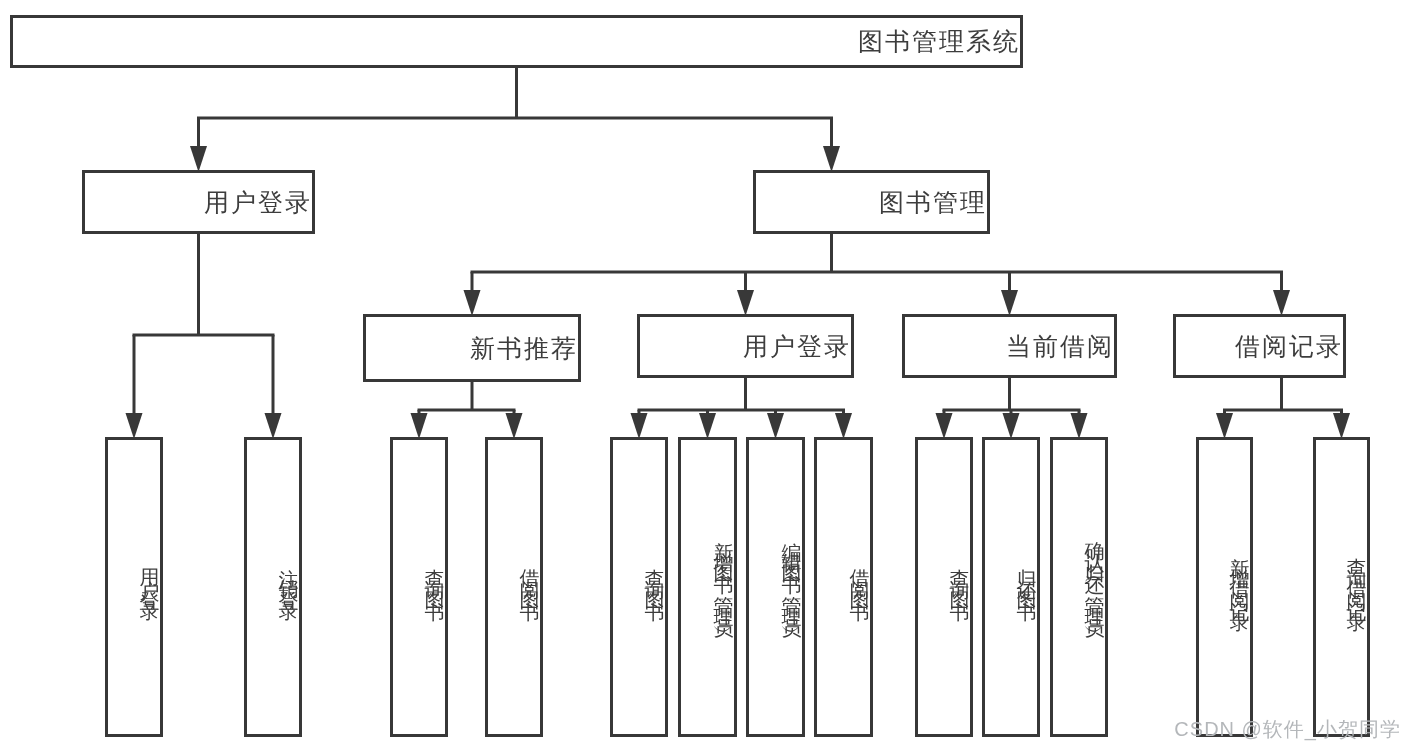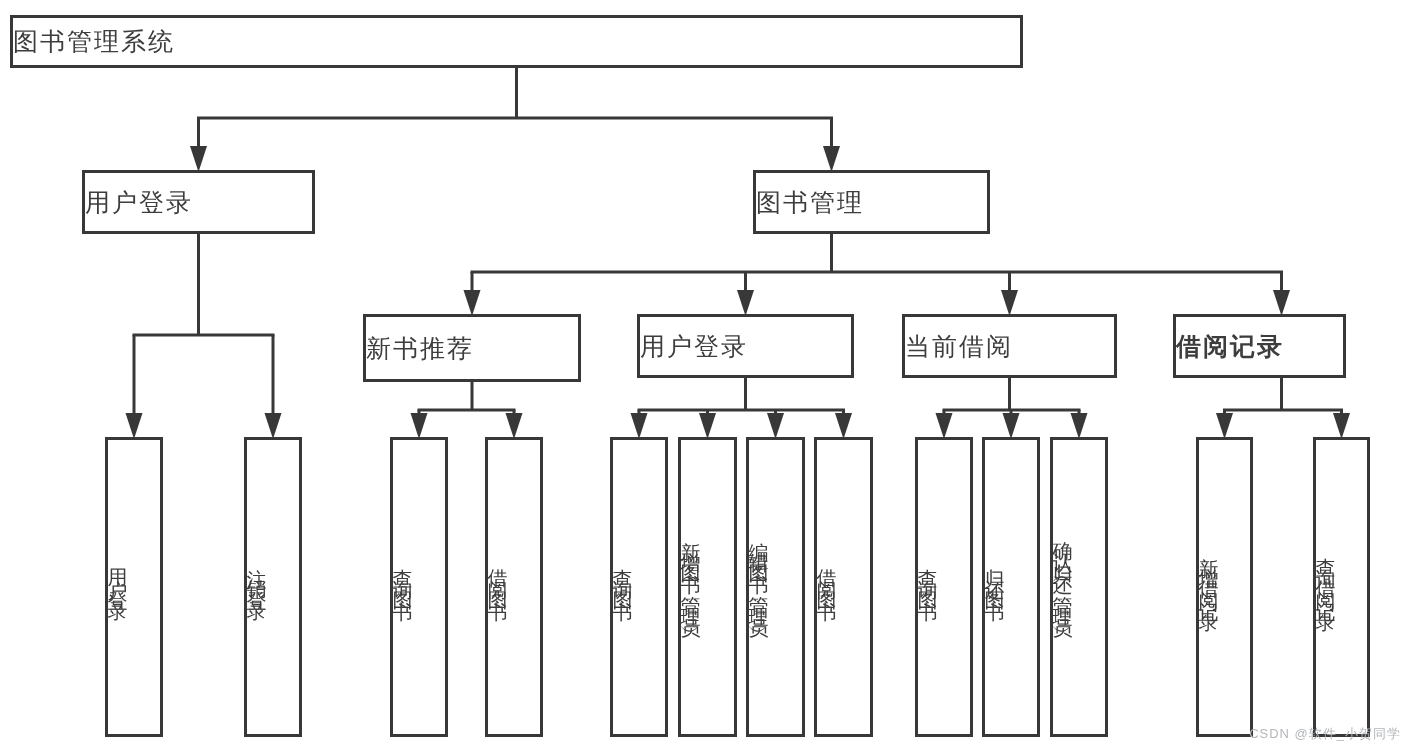--- a/index.html
+++ b/index.html
@@ -23,42 +23,42 @@
     height: 747px;
   }
   .node {
     position: absolute;
     box-sizing: border-box;
     border: 3px solid #b91c1c;
     background: #ffffff;
     color: #3d3d3d;
     display: flex;
     align-items: center;
-    justify-content: flex-start;
+    justify-content: flex-end;
   }
   .node-h {
     font-size: 25px;
     letter-spacing: 2px;
     white-space: nowrap;
   }
   .node-v {
     font-size: 20px;
   }
   .node-v .label {
     writing-mode: vertical-rl;
     text-orientation: mixed;
     letter-spacing: 11px;
     line-height: 1;
     transform: translateY(-12px);
   }
   .watermark {
     position: absolute;
     right: 4px;
     bottom: 4px;
-    font-size: 13px;
+    font-size: 20px;
     letter-spacing: 1px;
     color: #b4b7ba;
     white-space: nowrap;
   }
 </style>
 </head>
 <body>
 
 <div id="stage">
   <svg id="connector-svg" xmlns="http://www.w3.org/2000/svg">
@@ -127,21 +127,21 @@
     </div>
     <div class="node node-h" style="left: 363px; top: 314px; width: 218px; height: 68px; border-color: rgb(56, 56, 56);">
       <span class="label">新书推荐</span>
     </div>
     <div class="node node-h" style="left: 637px; top: 314px; width: 217px; height: 64px; border-color: rgb(56, 56, 56);">
       <span class="label">用户登录</span>
     </div>
     <div class="node node-h" style="left: 902px; top: 314px; width: 215px; height: 64px; border-color: rgb(56, 56, 56);">
       <span class="label">当前借阅</span>
     </div>
-    <div class="node node-h" style="left: 1173px; top: 314px; width: 173px; height: 64px; border-color: rgb(56, 56, 56); font-weight: bold;">
+    <div class="node node-h" style="left: 1173px; top: 314px; width: 173px; height: 64px; border-color: rgb(56, 56, 56);">
       <span class="label">借阅记录</span>
     </div>
     <div class="node node-v" style="left: 105px; top: 437px; width: 58px; height: 300px; border-color: rgb(56, 56, 56);">
       <span class="label">用户登录</span>
     </div>
     <div class="node node-v" style="left: 244px; top: 437px; width: 58px; height: 300px; border-color: rgb(56, 56, 56);">
       <span class="label">注销登录</span>
     </div>
     <div class="node node-v" style="left: 390px; top: 437px; width: 58px; height: 300px; border-color: rgb(56, 56, 56);">
       <span class="label">查询图书</span>

